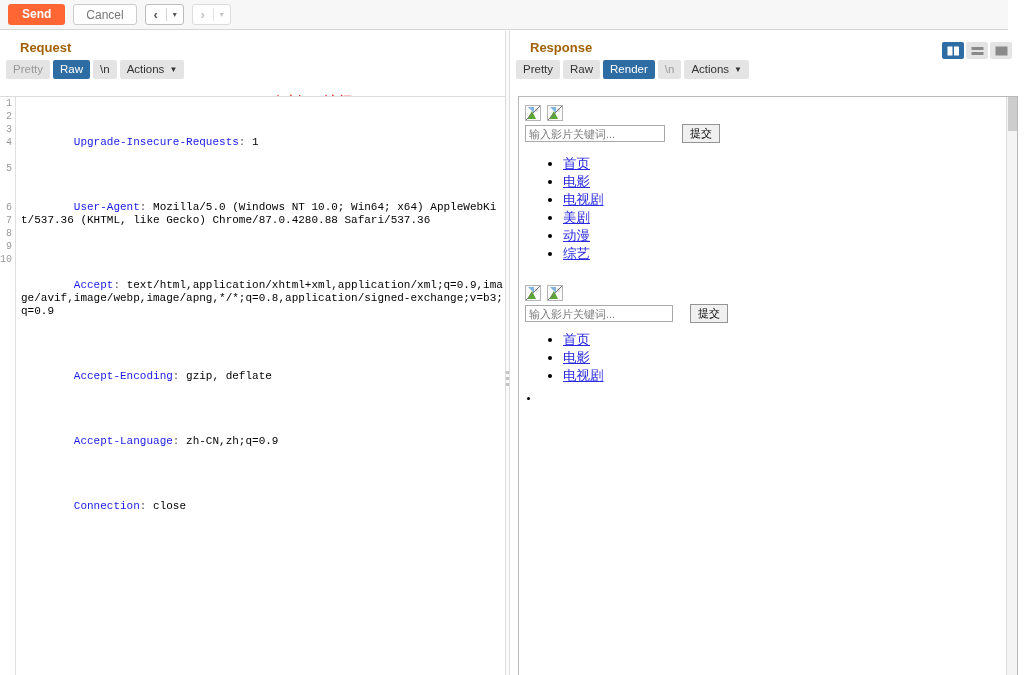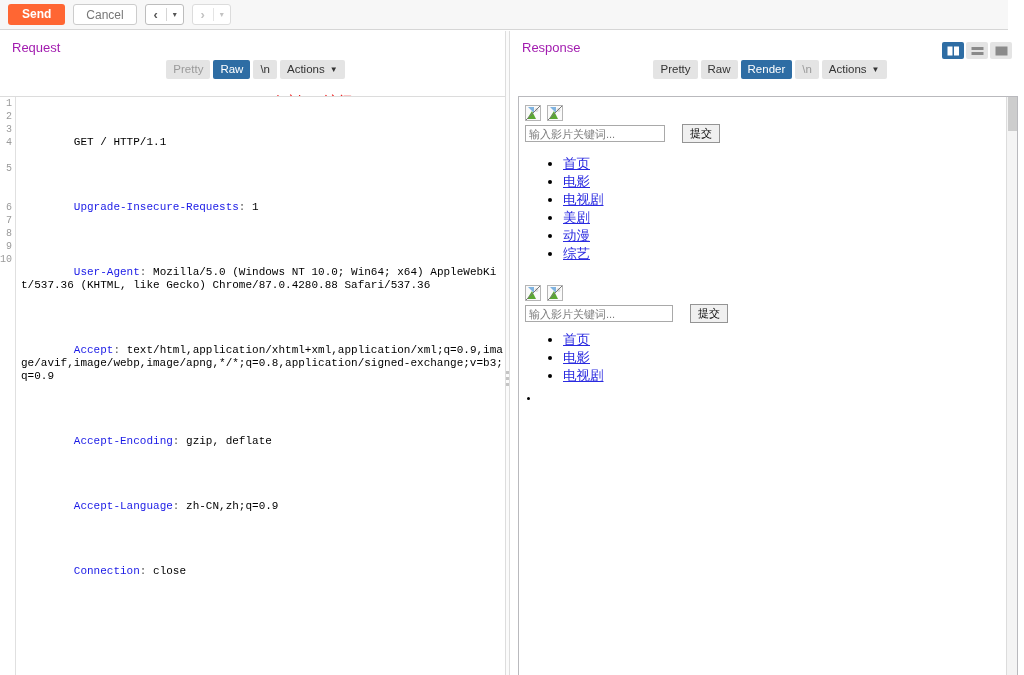--- a/index.html
+++ b/index.html
@@ -88,32 +88,31 @@
     position: absolute; left: 0; top: 31px;
     width: 505px; height: 644px;
     background: #ffffff;
   }
   #response-panel {
     position: absolute; left: 510px; top: 31px;
     width: 514px; height: 644px;
     background: #ffffff;
   }
   .panel-title {
-    color: #a21caf;
-    font-weight: normal;
+    color: #a16207;
+    font-weight: bold;
     font-size: 13px;
-    padding: 9px 0 0 12px;
+    padding: 9px 0 0 20px;
   }
 
   
   .tabstrip {
     display: flex; align-items: center;
     padding: 5px 0 0 6px;
     gap: 3px;
-    justify-content: center;
   }
   .tab {
     font-size: 11.5px;
     padding: 3px 7px 4px 7px;
     background: #e4e4e4;
     color: #333;
     border-radius: 2px;
     cursor: pointer;
     white-space: nowrap;
   }
@@ -342,23 +341,20 @@
       <div class="lnum">5</div>
       <div class="lnum"></div>
       <div class="lnum"></div>
       <div class="lnum">6</div>
       <div class="lnum">7</div>
       <div class="lnum">8</div>
       <div class="lnum">9</div>
       <div class="lnum">10</div>
     </div>
     <div id="code">
-      <div class="row">
-        <span class="hval">GET / HTTP/1.1</span>
-      </div>
       <div class="row">
         <span class="hname">Upgrade-Insecure-Requests</span><span class="hcolon">: </span><span class="hval">1</span>
       </div>
       <div class="row">
         <span class="hname">User-Agent</span><span class="hcolon">: </span><span class="hval">Mozilla/5.0 (Windows NT 10.0; Win64; x64) AppleWebKit/537.36 (KHTML, like Gecko) Chrome/87.0.4280.88 Safari/537.36</span>
       </div>
       <div class="row">
         <span class="hname">Accept</span><span class="hcolon">: </span><span class="hval">text/html,application/xhtml+xml,application/xml;q=0.9,image/avif,image/webp,image/apng,*/*;q=0.8,application/signed-exchange;v=b3;q=0.9</span>
       </div>
       <div class="row">

